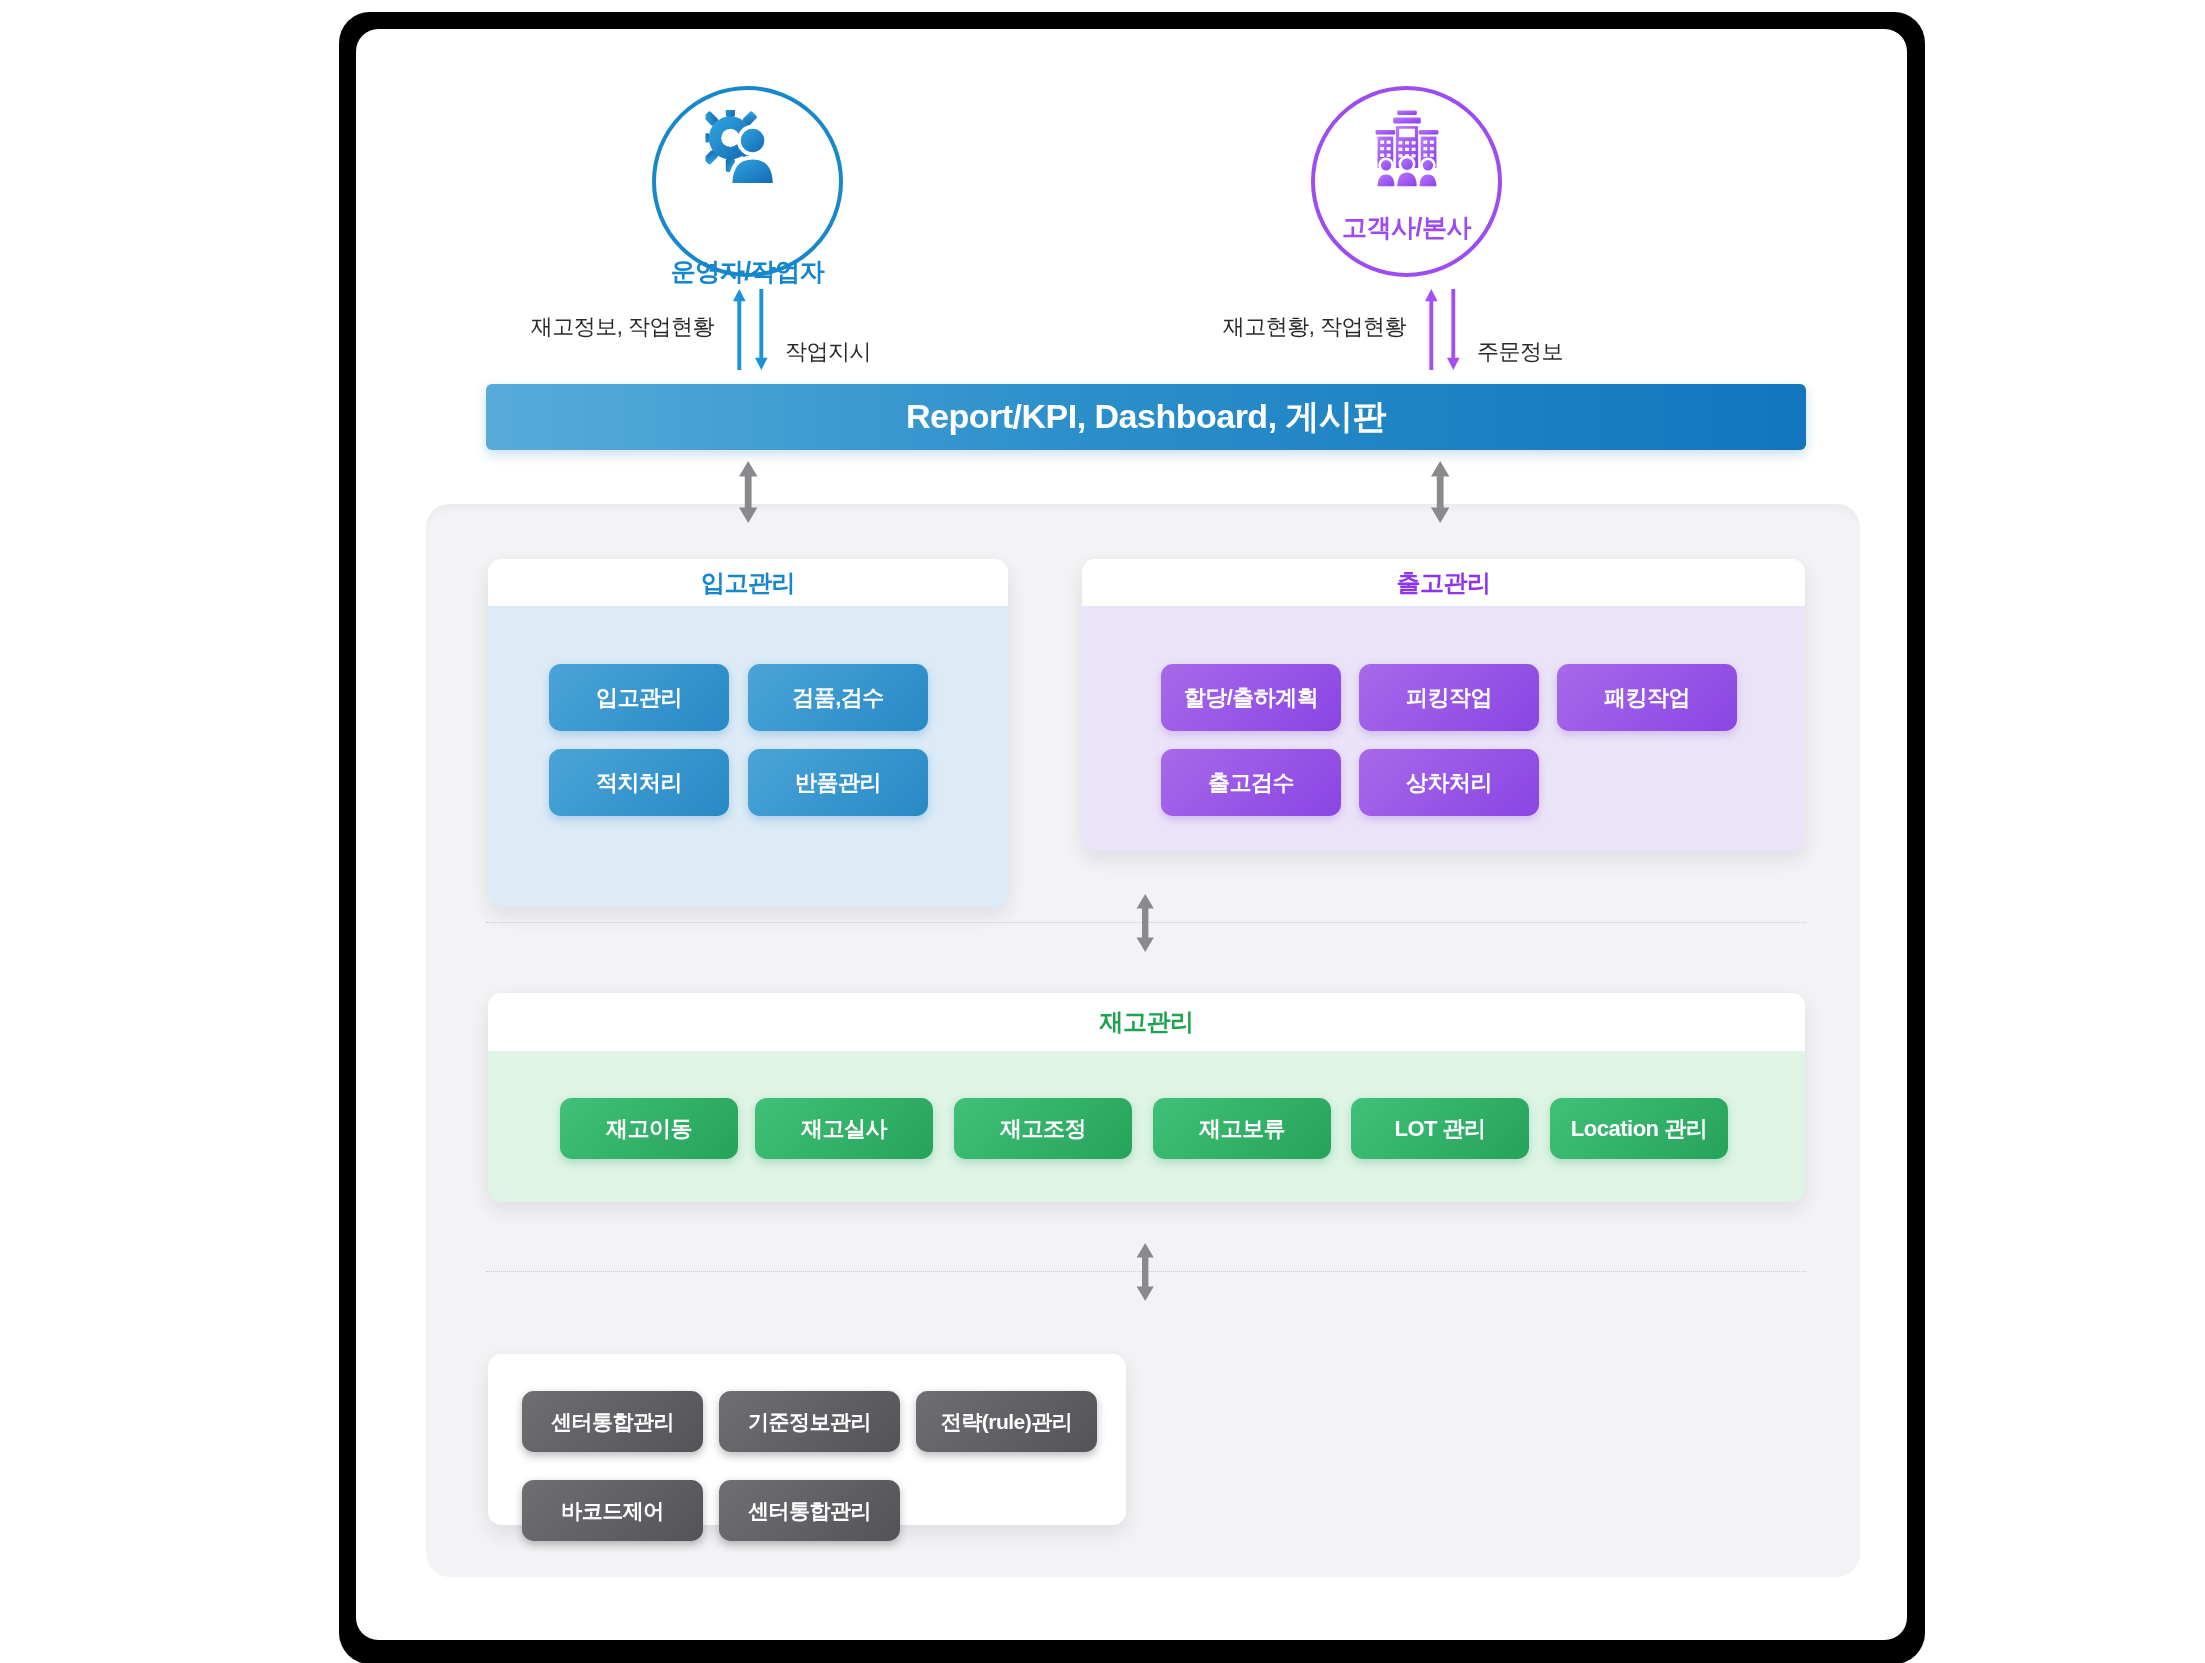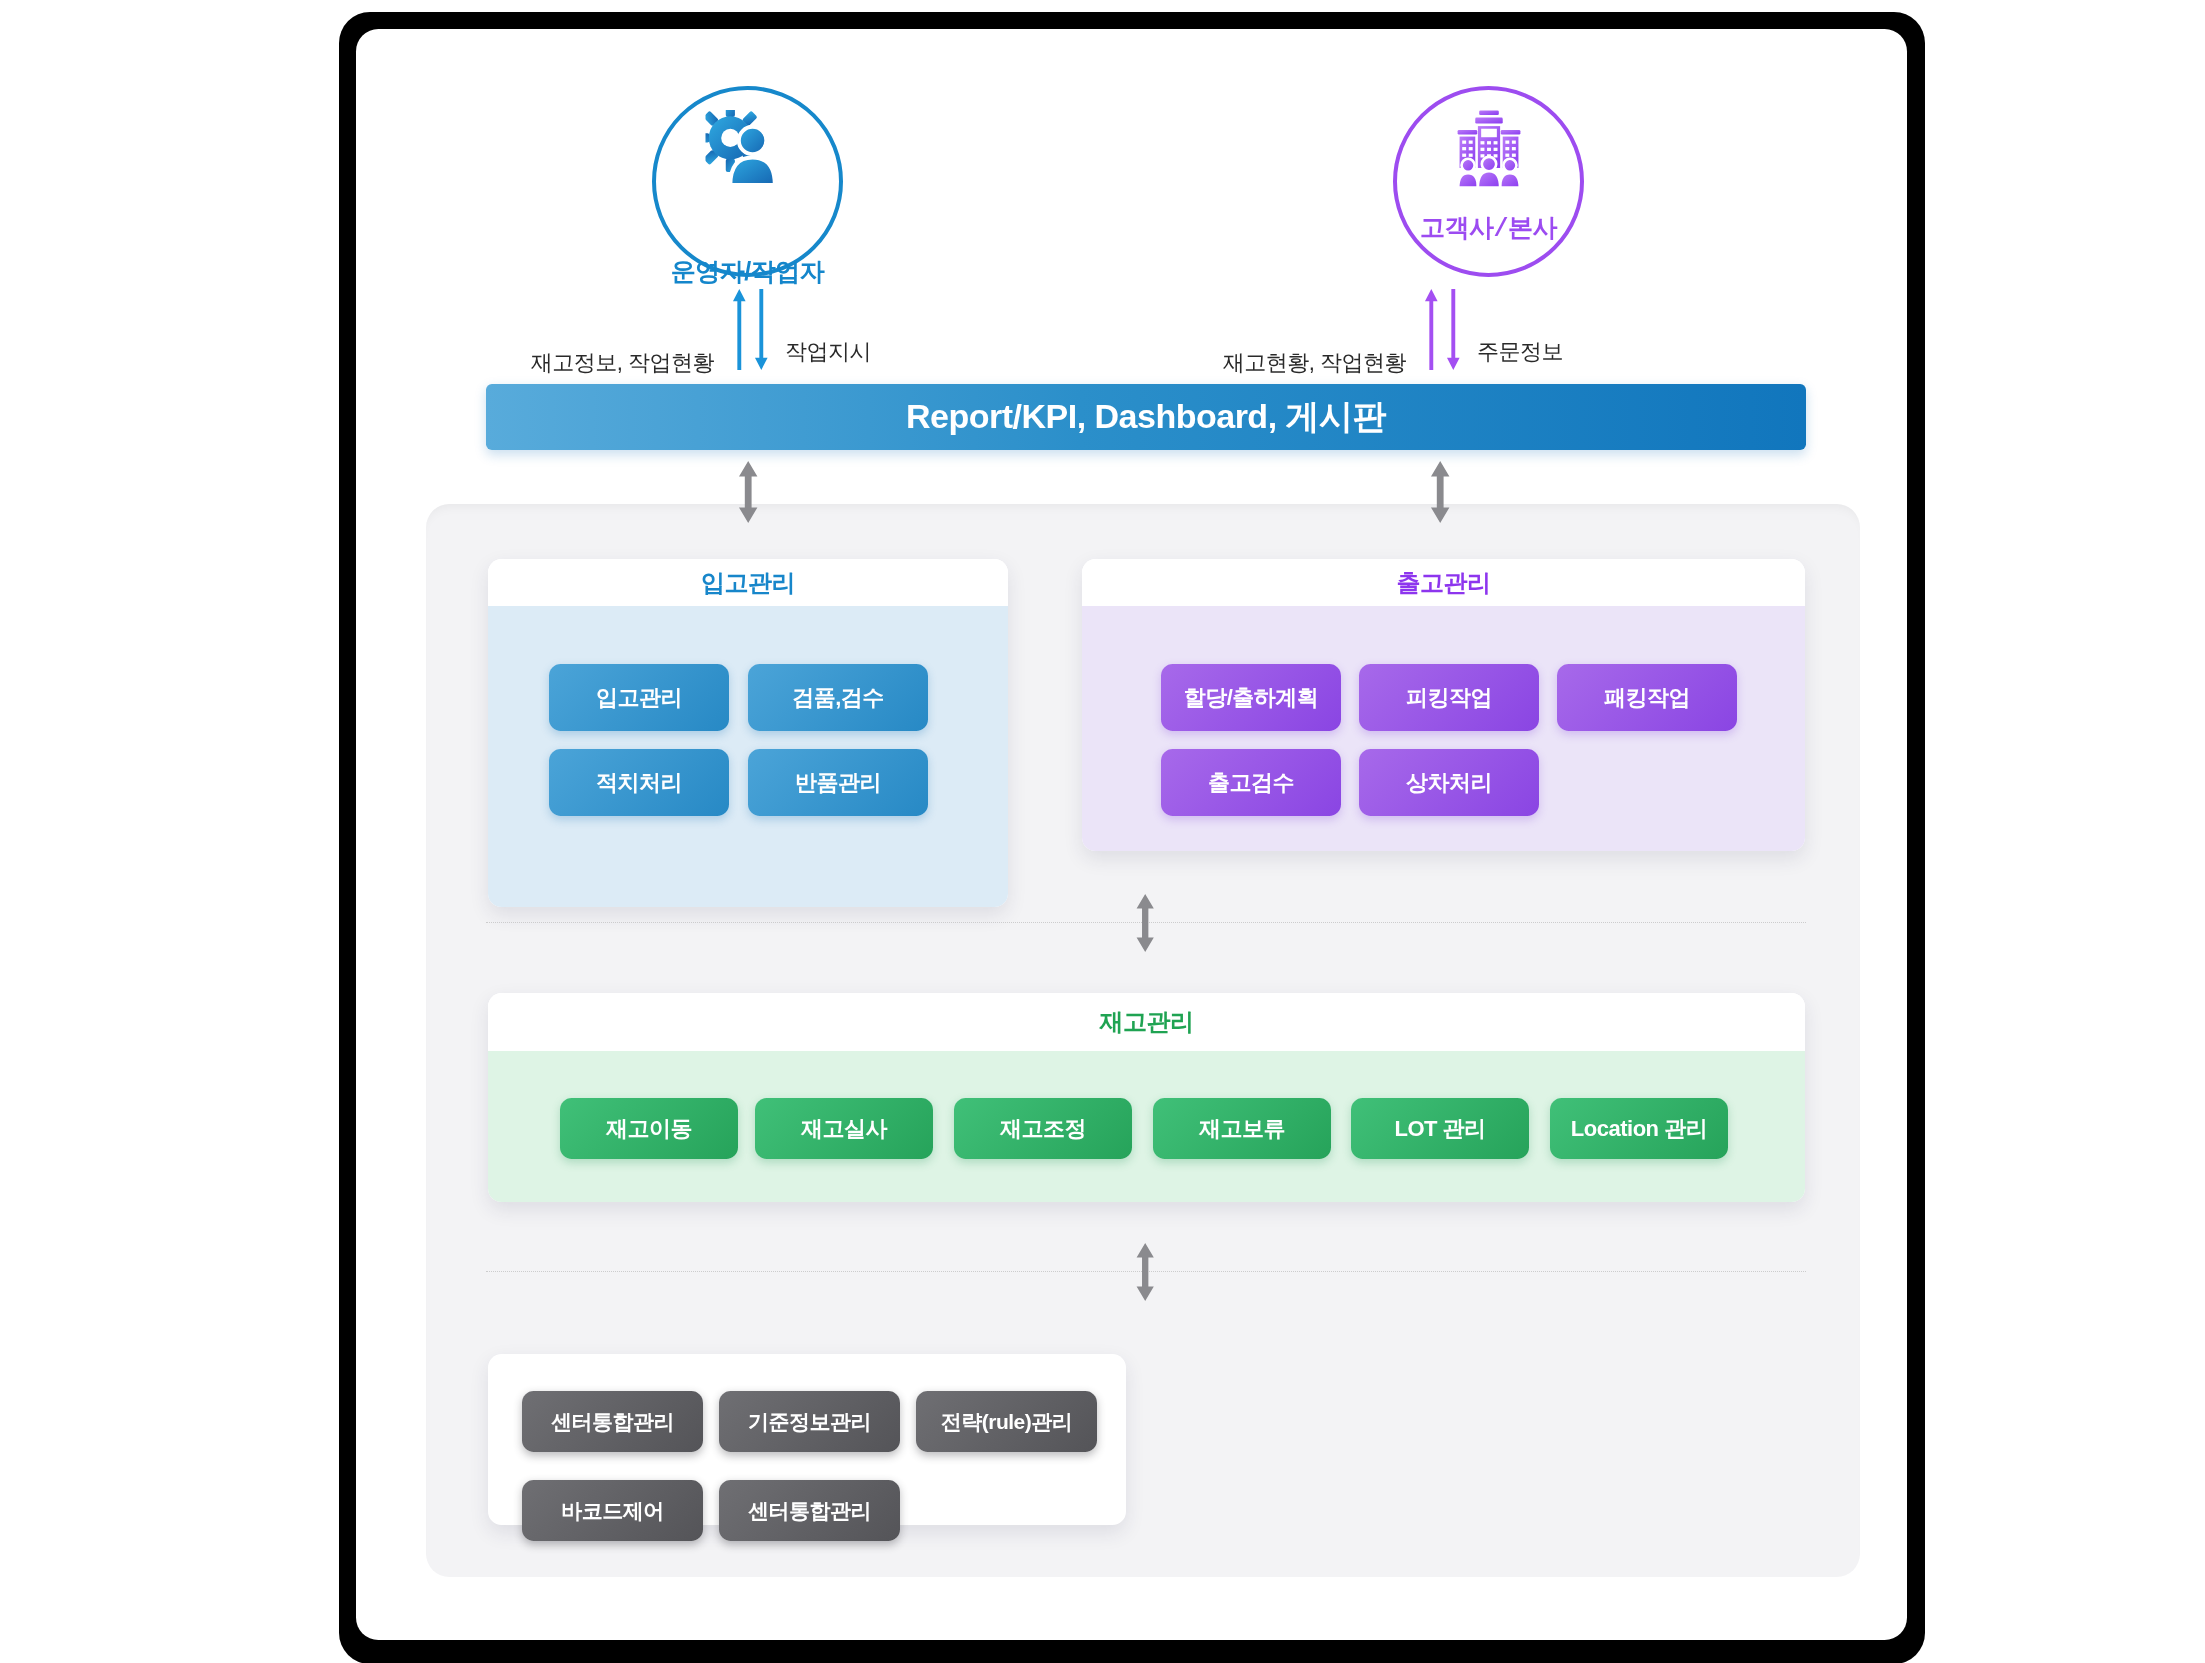--- a/index.html
+++ b/index.html
@@ -8,31 +8,31 @@
   .canvas { position:absolute; left:0; top:0; width:2205px; height:1663px; background:#ffffff; overflow:hidden; }
 
   .frame { position:absolute; left:339px; top:11.7px; width:1586px; height:1652px;
     background:#000000; border-radius:31px; }
   .sheet { position:absolute; left:356px; top:29px; width:1551px; height:1611px;
     background:#ffffff; border-radius:22.4px; }
 
   
   .actor { position:absolute; width:191px; height:191px; border-radius:50%; background:#fff; }
   .actor.op { left:652px; top:86px; border:4.4px solid #1688cb; }
-  .actor.cu { left:1393px; top:86px; border:4.4px solid #9d4cf0;font-family:Liberation Mono, monospace; }
+  .actor.cu { left:1311px; top:86px; border:4.4px solid #9d4cf0; }
   .actor .icn { position:absolute; left:50%; top:20.4px; transform:translateX(-50%); }
   .actor .lbl { position:absolute; left:0; right:0; top:121px; text-align:center;
     font-size:25px; font-weight:bold; letter-spacing:-0.5px; }
   .actor.op .lbl { color:#1486cb;margin-top:44px; }
   .actor.cu .lbl { color:#9c4bf1; }
 
   
   .varrow { position:absolute; width:14.6px; height:81px; }
   .flowlbl { position:absolute; font-size:22px; color:#2a2a2a; letter-spacing:-0.5px; white-space:nowrap; }
-  .flowlbl.r { width:277px; text-align:right;margin-top:36px; }
+  .flowlbl.r { width:277px; text-align:right; }
 
   
   .bar { position:absolute; left:486px; top:384px; width:1320px; height:66px;
     border-radius:5.8px; background:linear-gradient(90deg,#58abdb 0%,#2b8fca 45%,#1176bd 100%);
     display:flex; align-items:center; justify-content:center;
     color:#ffffff; font-size:34px; font-weight:bold; letter-spacing:-0.5px;
     box-shadow:0 4.9px 11.7px rgba(20,110,180,.22); }
 
   
   .panel { position:absolute; left:426px; top:504px; width:1434px; height:1073px;

